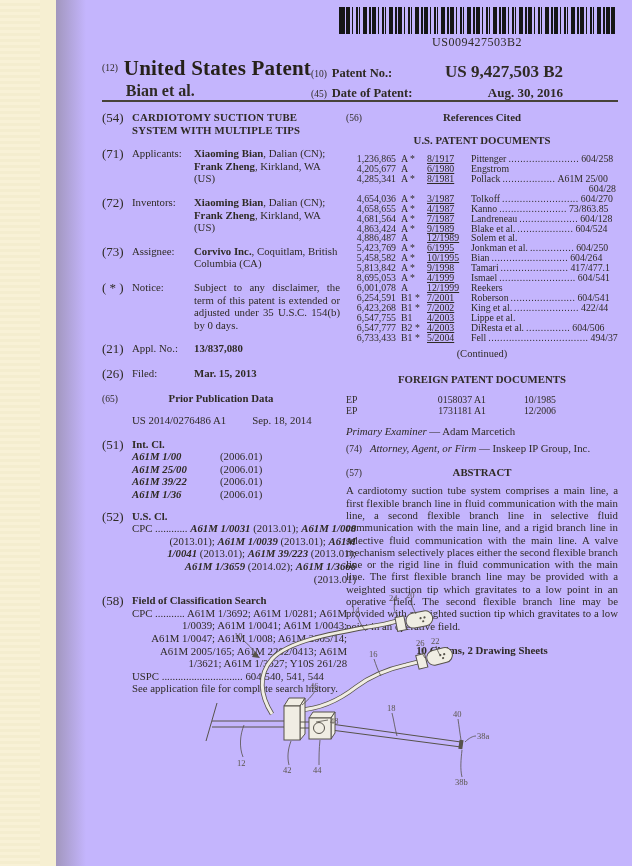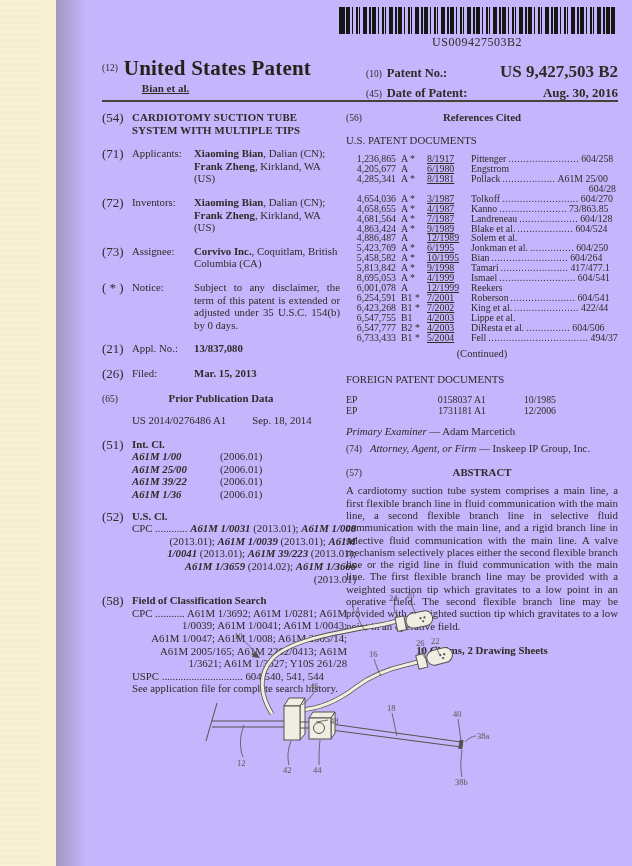--- a/index.html
+++ b/index.html
@@ -12,26 +12,26 @@
     background:linear-gradient(90deg,rgba(110,105,95,.40),rgba(110,105,95,0));pointer-events:none;}
   
   .barcode-wrap{position:absolute;left:283px;top:7px;width:276px;text-align:center;}
   .barcode-bars{height:27px;background:repeating-linear-gradient(90deg,
     #161616 0 2px,transparent 2px 3px,#161616 3px 7px,transparent 7px 9px,
     #161616 9px 10px,transparent 10px 13px,#161616 13px 15px,transparent 15px 16px,
     #161616 16px 17px,transparent 17px 20px,#161616 20px 24px,transparent 24px 26px);
     border-left:4px solid #161616;border-right:4px solid #161616;}
   .barcode-text{font-size:12px;letter-spacing:.5px;margin-top:1px;}
   
-  .header{position:absolute;left:46px;top:56px;width:516px;display:flex;justify-content:space-between;}
+  .header{position:absolute;left:46px;top:56px;width:516px;display:flex;}
   .code{font-size:9.5px;}
   .h-left{display:flex;gap:6px;}
   .h-left .code{margin-top:7px;}
   .patent-title{font-size:21px;font-weight:bold;letter-spacing:.2px;color:#262119;}
-  .party{font-size:11px;font-weight:bold;margin-left:18px;margin-top:1px;text-decoration:underline;}
+  .party{font-size:16px;font-weight:bold;margin-left:2px;margin-top:1px;}
   .h-right{width:252px;font-size:12.5px;margin-top:6px;}
   .h-row{display:flex;align-items:baseline;margin-bottom:3px;}
   .h-row .code{margin-right:5px;}
   .h-label{font-weight:bold;}
   .h-val{flex:1;text-align:right;font-weight:bold;}
   .h-val.big{font-size:17px;}
   .h-val.med{font-size:13px;}
   .rule{position:absolute;left:46px;top:100px;width:516px;height:1.6px;background:#474239;}
   
   .col{position:absolute;top:111px;font-size:10.8px;line-height:12.6px;}
@@ -49,21 +49,21 @@
   .seg-i{font-style:italic;}
   .seg-bi{font-weight:bold;font-style:italic;}
   .bval{font-weight:bold;}
   .sec-head{position:relative;text-align:center;font-weight:bold;margin-bottom:10px;}
   .sec-head .code{position:absolute;left:0;top:1px;font-weight:normal;}
   .publine{display:flex;gap:26px;margin-left:30px;margin-bottom:11px;}
   .intcl-row{display:flex;}
   .intcl-row .r-code{width:88px;flex:none;}
   .cpc-block div{white-space:nowrap;overflow:hidden;}
   .ln-r{text-align:right;}
-  .small-caps-head{margin-bottom:8px;}
+  .small-caps-head{text-align:center;margin-bottom:8px;font-weight:bold;}
   
   .refs{font-size:9.8px;line-height:9.9px;margin-bottom:6px;}
   .ref-row{display:flex;white-space:nowrap;}
   .r-num{width:50px;flex:none;text-align:right;}
   .r-kind{width:26px;flex:none;padding-left:5px;}
   .r-date{width:38px;flex:none;text-align:left;text-decoration:underline;}
   .r-main{flex:1;padding-left:6px;overflow:hidden;}
   .r-dots{margin:0 2px;letter-spacing:.5px;}
   .r-cls2{display:block;text-align:right;padding-right:2px;}
   .continued{text-align:center;margin:5px 0 12px 0;font-size:10.5px;}

